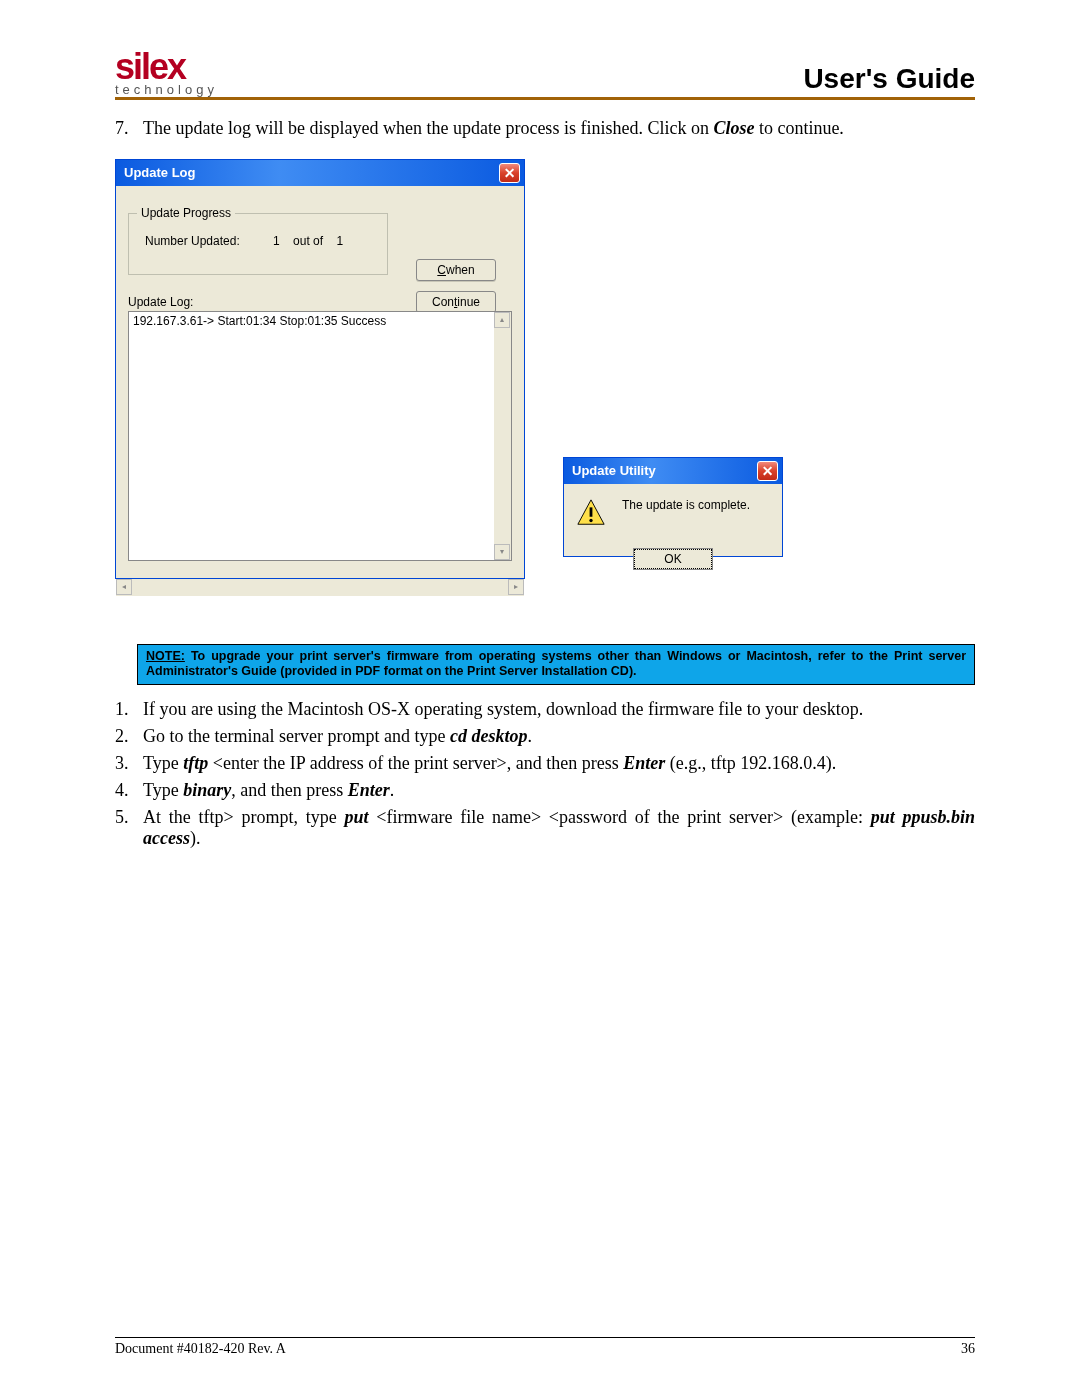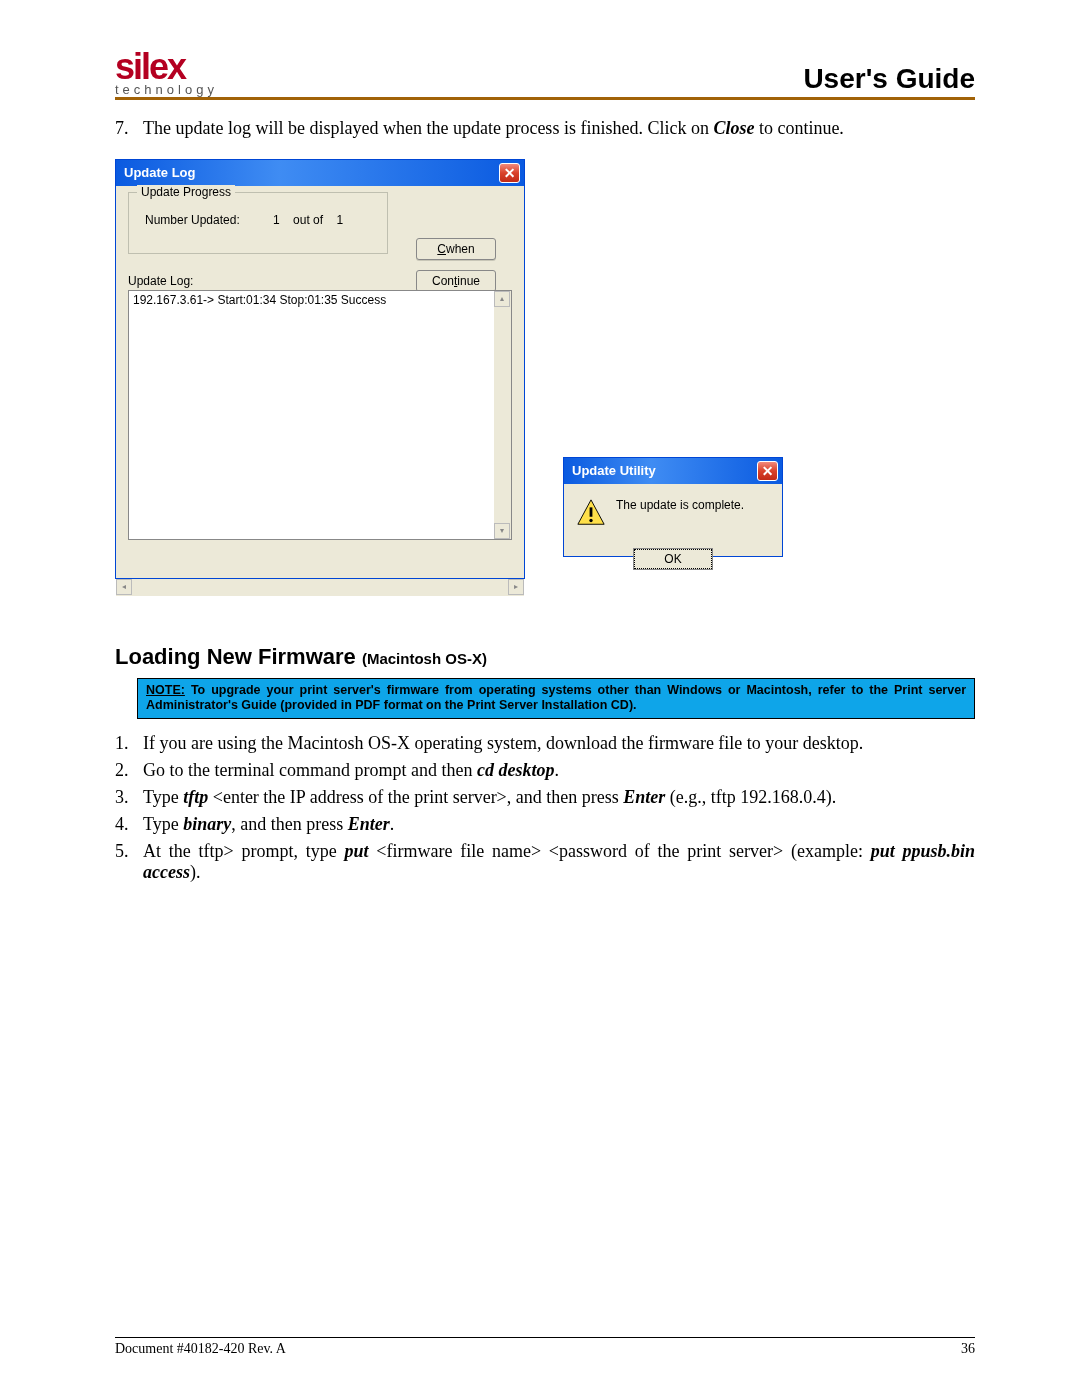--- a/index.html
+++ b/index.html
@@ -95,21 +95,21 @@
     align-items: center;
     justify-content: center;
     color: #fff;
     font-family: Arial, sans-serif;
     font-weight: bold;
     font-size: 14px;
     cursor: pointer;
   }
   
   .update-log-win { left: 0; top: 0; width: 410px; height: 420px; }
-  .ul-body { padding: 6px 12px 8px 12px; font-size: 12px; color: #000; }
+  .ul-body { padding: 6px 12px 8px 12px; font-size: 12px; color: #000; margin-top: 21px; }
   .progress-group {
     border: 1px solid #bfbfb0;
     padding: 10px 8px 8px 8px;
     position: relative;
     width: 260px;
     height: 62px;
   }
   .progress-group .legend {
     position: absolute;
     top: -8px;
@@ -168,21 +168,21 @@
   .scroll-btn {
     width: 16px; height: 16px;
     border: 1px solid #bbb;
     background: #ece9d8;
     font-size: 8px;
     display:flex;align-items:center;justify-content:center;
     color:#888;
   }
   
   .update-util-win { left: 448px; top: 298px; width: 220px; height: 100px; }
-  .uu-body { padding: 14px 12px 8px 12px; font-size: 12px; display: flex; align-items: flex-start; gap: 10px; }
+  .uu-body { padding: 14px 12px 8px 12px; font-size: 12px; display: flex; align-items: flex-start; gap: 16px; }
   .warning-icon svg { width: 30px; height: 30px; }
   .uu-ok-wrap { text-align: center; margin-top: 10px; }
   .xp-ok {
     background: #ece9d8;
     border: 1px dotted #000;
     outline: 1px solid #888;
     font-family: Tahoma, Arial, sans-serif;
     font-size: 12px;
     padding: 2px 0;
     width: 78px;
@@ -301,36 +301,33 @@
             </svg>
         </span>
         <span>The update is complete.</span>
       </div>
       <div class="uu-ok-wrap">
         <button class="xp-ok">OK</button>
       </div>
     </div>
   </div>
 
-  <div class="section-heading">
-    <span>Loading New Firmware </span><span class="small">(Macintosh OS-X)</span>
-  </div>
 
   <div class="note-box">
     <span class="note-label">NOTE:</span><span> To upgrade your print server's firmware from operating systems other than Windows or Macintosh, refer to the Print server Administrator's Guide (provided in PDF format on the Print Server Installation CD).</span>
   </div>
 
   <ul class="steps" id="steps-list">
       <li>
         <span class="sn">1.</span>
         <span class="st"><span>If you are using the Macintosh OS-X operating system, download the firmware file to your desktop.</span></span>
       </li>
       <li>
         <span class="sn">2.</span>
-        <span class="st"><span>Go to the terminal command prompt and then </span><span class="italic-bold">cd desktop</span><span>.</span></span>
+        <span class="st"><span>Go to the terminal server prompt and type </span><span class="italic-bold">cd desktop</span><span>.</span></span>
       </li>
       <li>
         <span class="sn">3.</span>
         <span class="st"><span>Type </span><span class="italic-bold">tftp</span><span> &lt;enter the IP address of the print server&gt;, and then press </span><span class="italic-bold">Enter</span><span> (e.g., tftp 192.168.0.4).</span></span>
       </li>
       <li>
         <span class="sn">4.</span>
         <span class="st"><span>Type </span><span class="italic-bold">binary</span><span>, and then press </span><span class="italic-bold">Enter</span><span>.</span></span>
       </li>
       <li>

